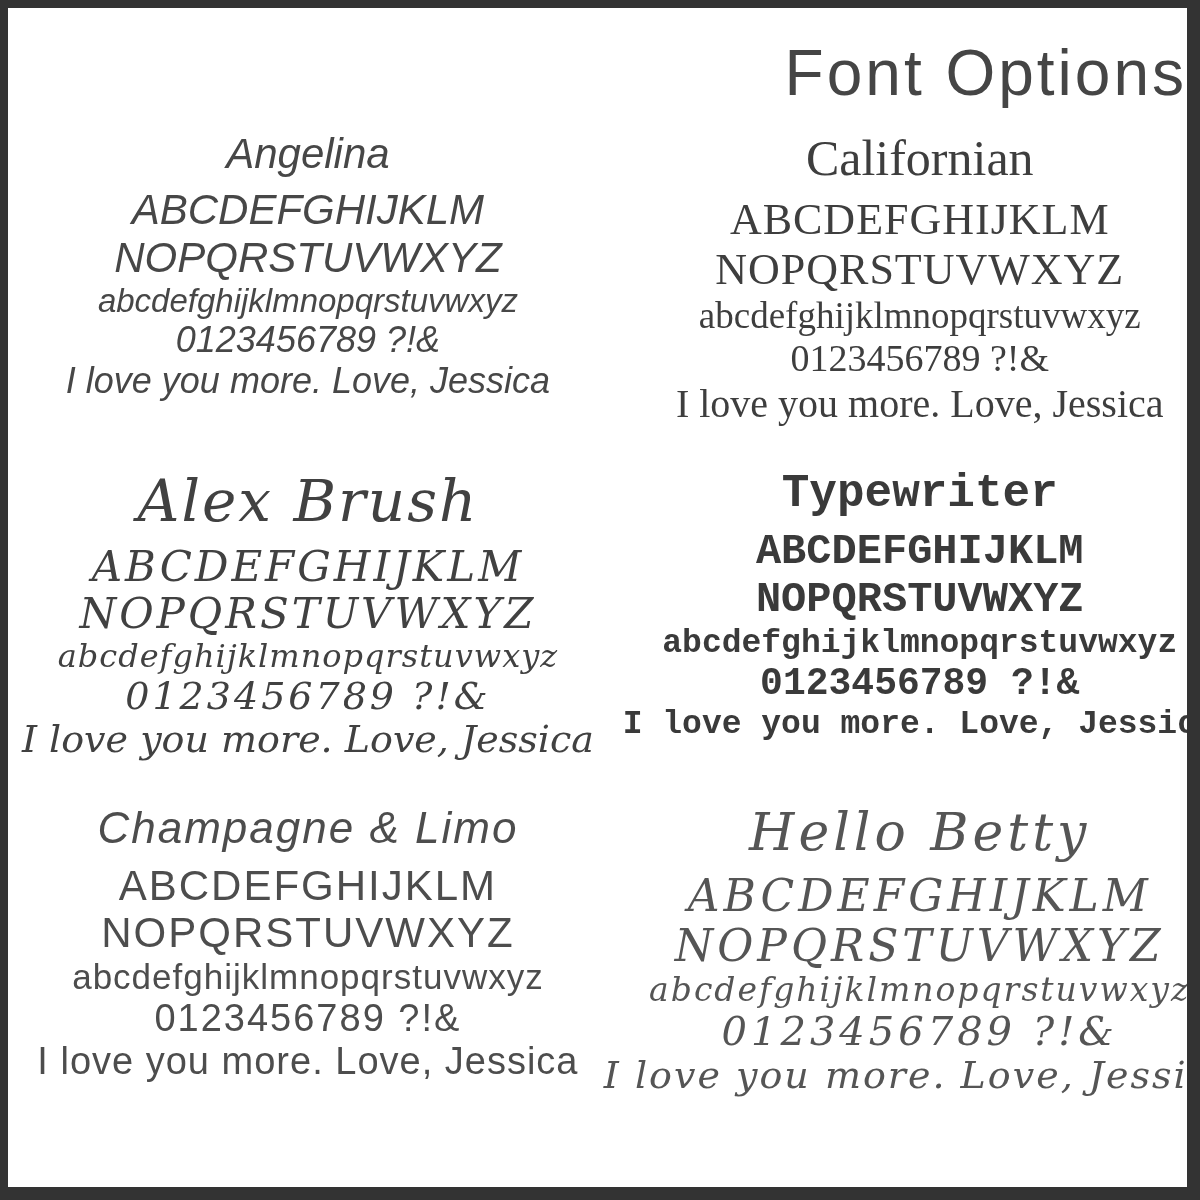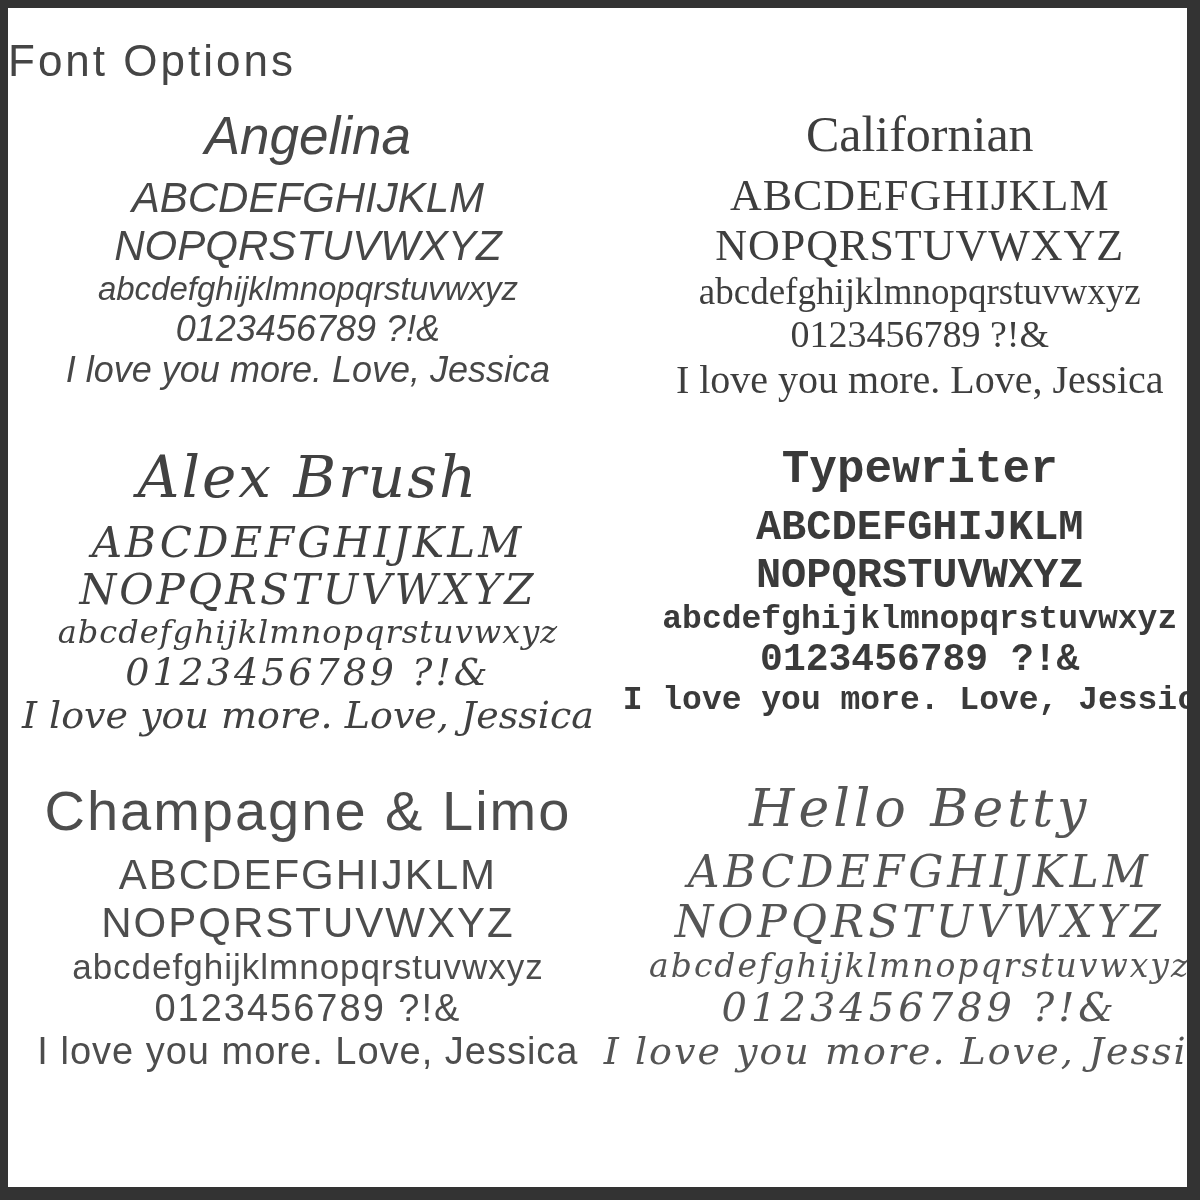--- a/index.html
+++ b/index.html
@@ -25,43 +25,43 @@
 
   .sheet {
     position: absolute;
     inset: 8px 13px 13px 8px;
     background: #ffffff;
     color: #3e3e3e;
   }
 
   .title {
     margin: 28px 0 20px 0;
-    text-align: left;
+    text-align: right;
     font-family: "Liberation Sans", sans-serif;
     font-weight: normal;
-    font-size: 44px;
+    font-size: 64px;
     letter-spacing: 3px;
     color: #454545;
   }
 
   .grid {
     display: grid;
     grid-template-columns: 1fr 1fr;
     column-gap: 10px;
     row-gap: 42px;
     padding: 0 14px;
   }
 
   .cell { text-align: center; }
   .line { line-height: 1.14; white-space: nowrap; }
   .line.name { margin-bottom: 8px; }
 
   
   .font-0 { font-family: "Liberation Sans", sans-serif; font-style: italic; color: #474747; }
-  .font-0 .name   { font-size: 53px; }
+  .font-0 .name   { font-size: 42px; }
   .font-0 .caps   { font-size: 42px; }
   .font-0 .lower  { font-size: 33px; }
   .font-0 .nums   { font-size: 36px; }
   .font-0 .phrase { font-size: 36px; }
 
   
   .font-1 { font-family: "Liberation Serif", serif; color: #3e3e3e; }
   .font-1 .name   { font-size: 50px; }
   .font-1 .caps   { font-size: 44px; letter-spacing: 1px; }
   .font-1 .lower  { font-size: 37px; }
@@ -79,21 +79,21 @@
   
   .font-3 { font-family: "Liberation Mono", monospace; font-weight: bold; color: #3a3a3a; }
   .font-3 .name   { font-size: 46px; }
   .font-3 .caps   { font-size: 42px; }
   .font-3 .lower  { font-size: 33px; }
   .font-3 .nums   { font-size: 38px; }
   .font-3 .phrase { font-size: 33px; }
 
   
   .font-4 { font-family: "Liberation Sans", sans-serif; font-weight: normal; color: #4d4d4d; }
-  .font-4 .name   { font-size: 56px; letter-spacing: 2px; }
+  .font-4 .name   { font-size: 44px; letter-spacing: 2px; font-style: italic; }
   .font-4 .caps   { font-size: 42px; letter-spacing: 2px; }
   .font-4 .lower  { font-size: 35px; letter-spacing: 1px; }
   .font-4 .nums   { font-size: 38px; letter-spacing: 2px; }
   .font-4 .phrase { font-size: 38px; letter-spacing: 1px; }
 
   
   .font-5 { font-family: "DejaVu Serif", serif; font-style: italic; color: #555555; }
   .font-5 .name   { font-size: 52px; letter-spacing: 4px; }
   .font-5 .caps   { font-size: 44px; letter-spacing: 4px; }
   .font-5 .lower  { font-size: 33px; letter-spacing: 2px; }

